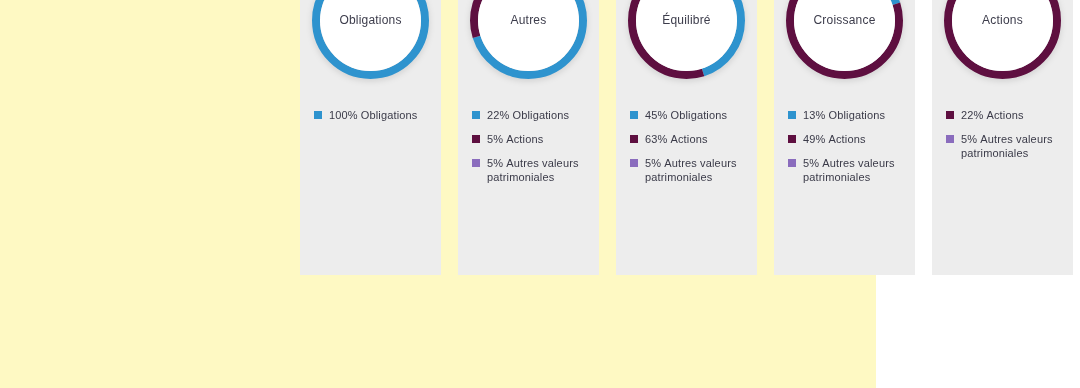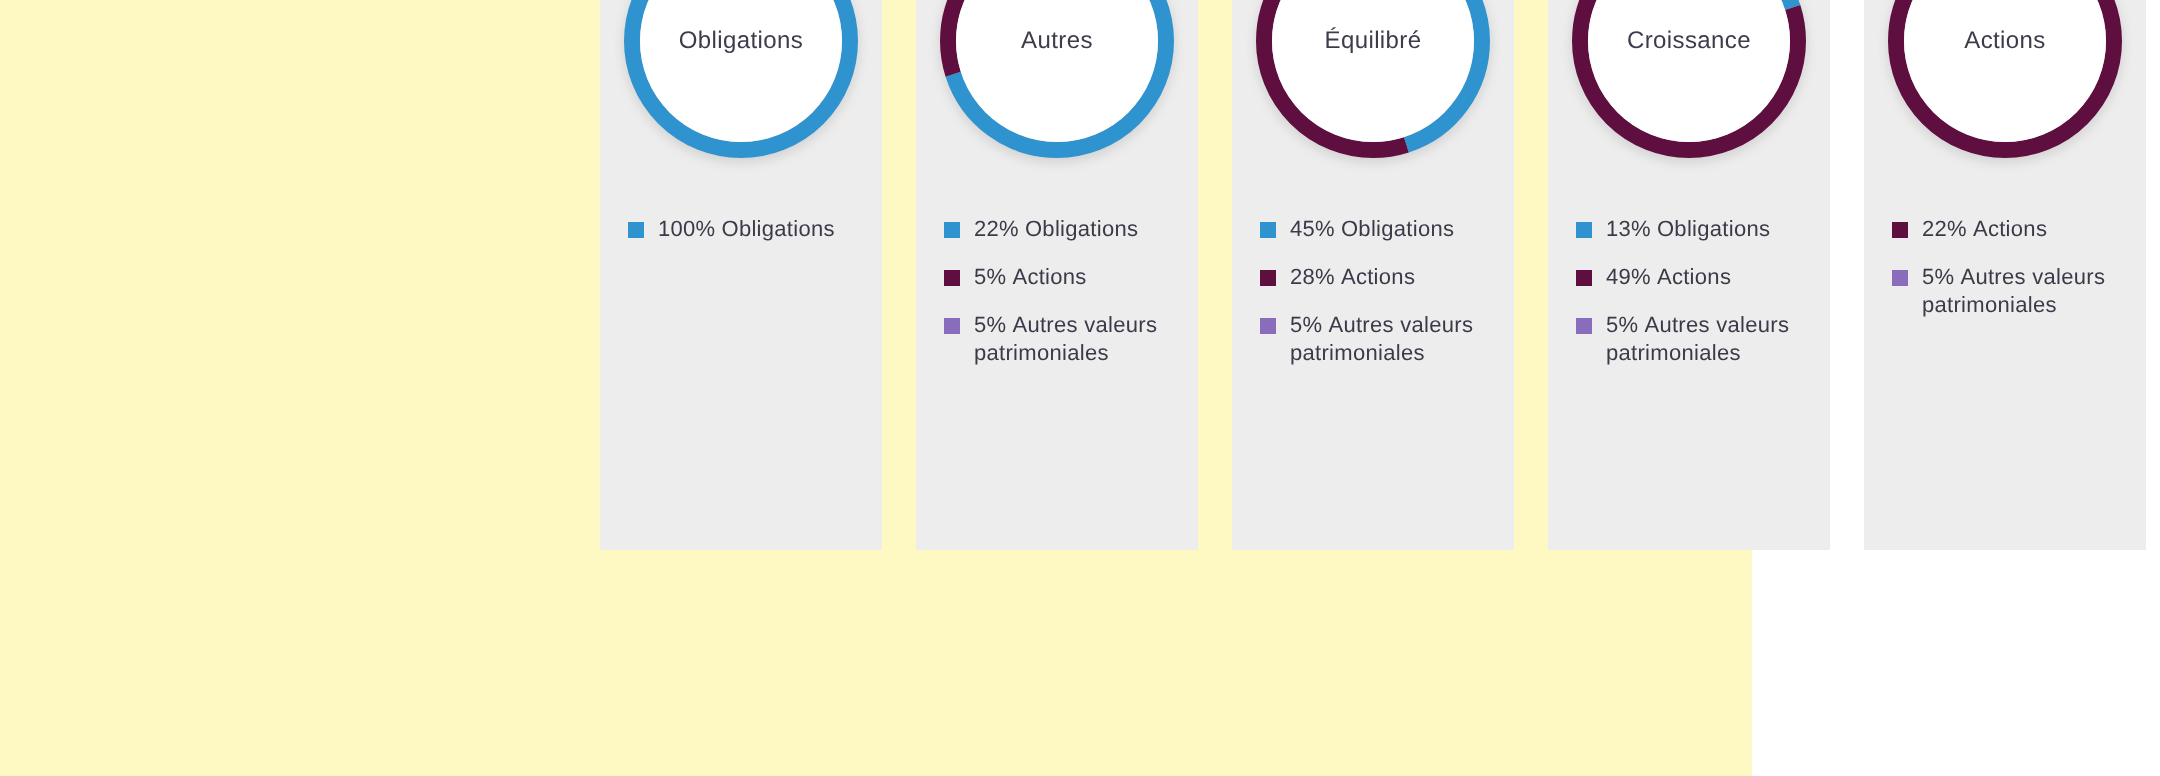--- a/index.html
+++ b/index.html
@@ -176,21 +176,21 @@
             </div>
           </div>
         </div>
         <div class="legend">
           <div class="legend-item">
             <span class="swatch" style="background: rgb(46, 147, 206);"></span>
             <span class="legend-text"><span class="legend-pct">45%</span><span>Obligations</span></span>
           </div>
           <div class="legend-item">
             <span class="swatch" style="background: rgb(94, 15, 64);"></span>
-            <span class="legend-text"><span class="legend-pct">28%</span><span>Actions</span></span>
+            <span class="legend-text"><span class="legend-pct">63%</span><span>Actions</span></span>
           </div>
           <div class="legend-item">
             <span class="swatch" style="background: rgb(138, 108, 189);"></span>
             <span class="legend-text"><span class="legend-pct">5%</span><span>Autres valeurs patrimoniales</span></span>
           </div>
         </div>
       </div>
       <div class="card">
         <div class="donut-wrap">
           <div class="donut">

